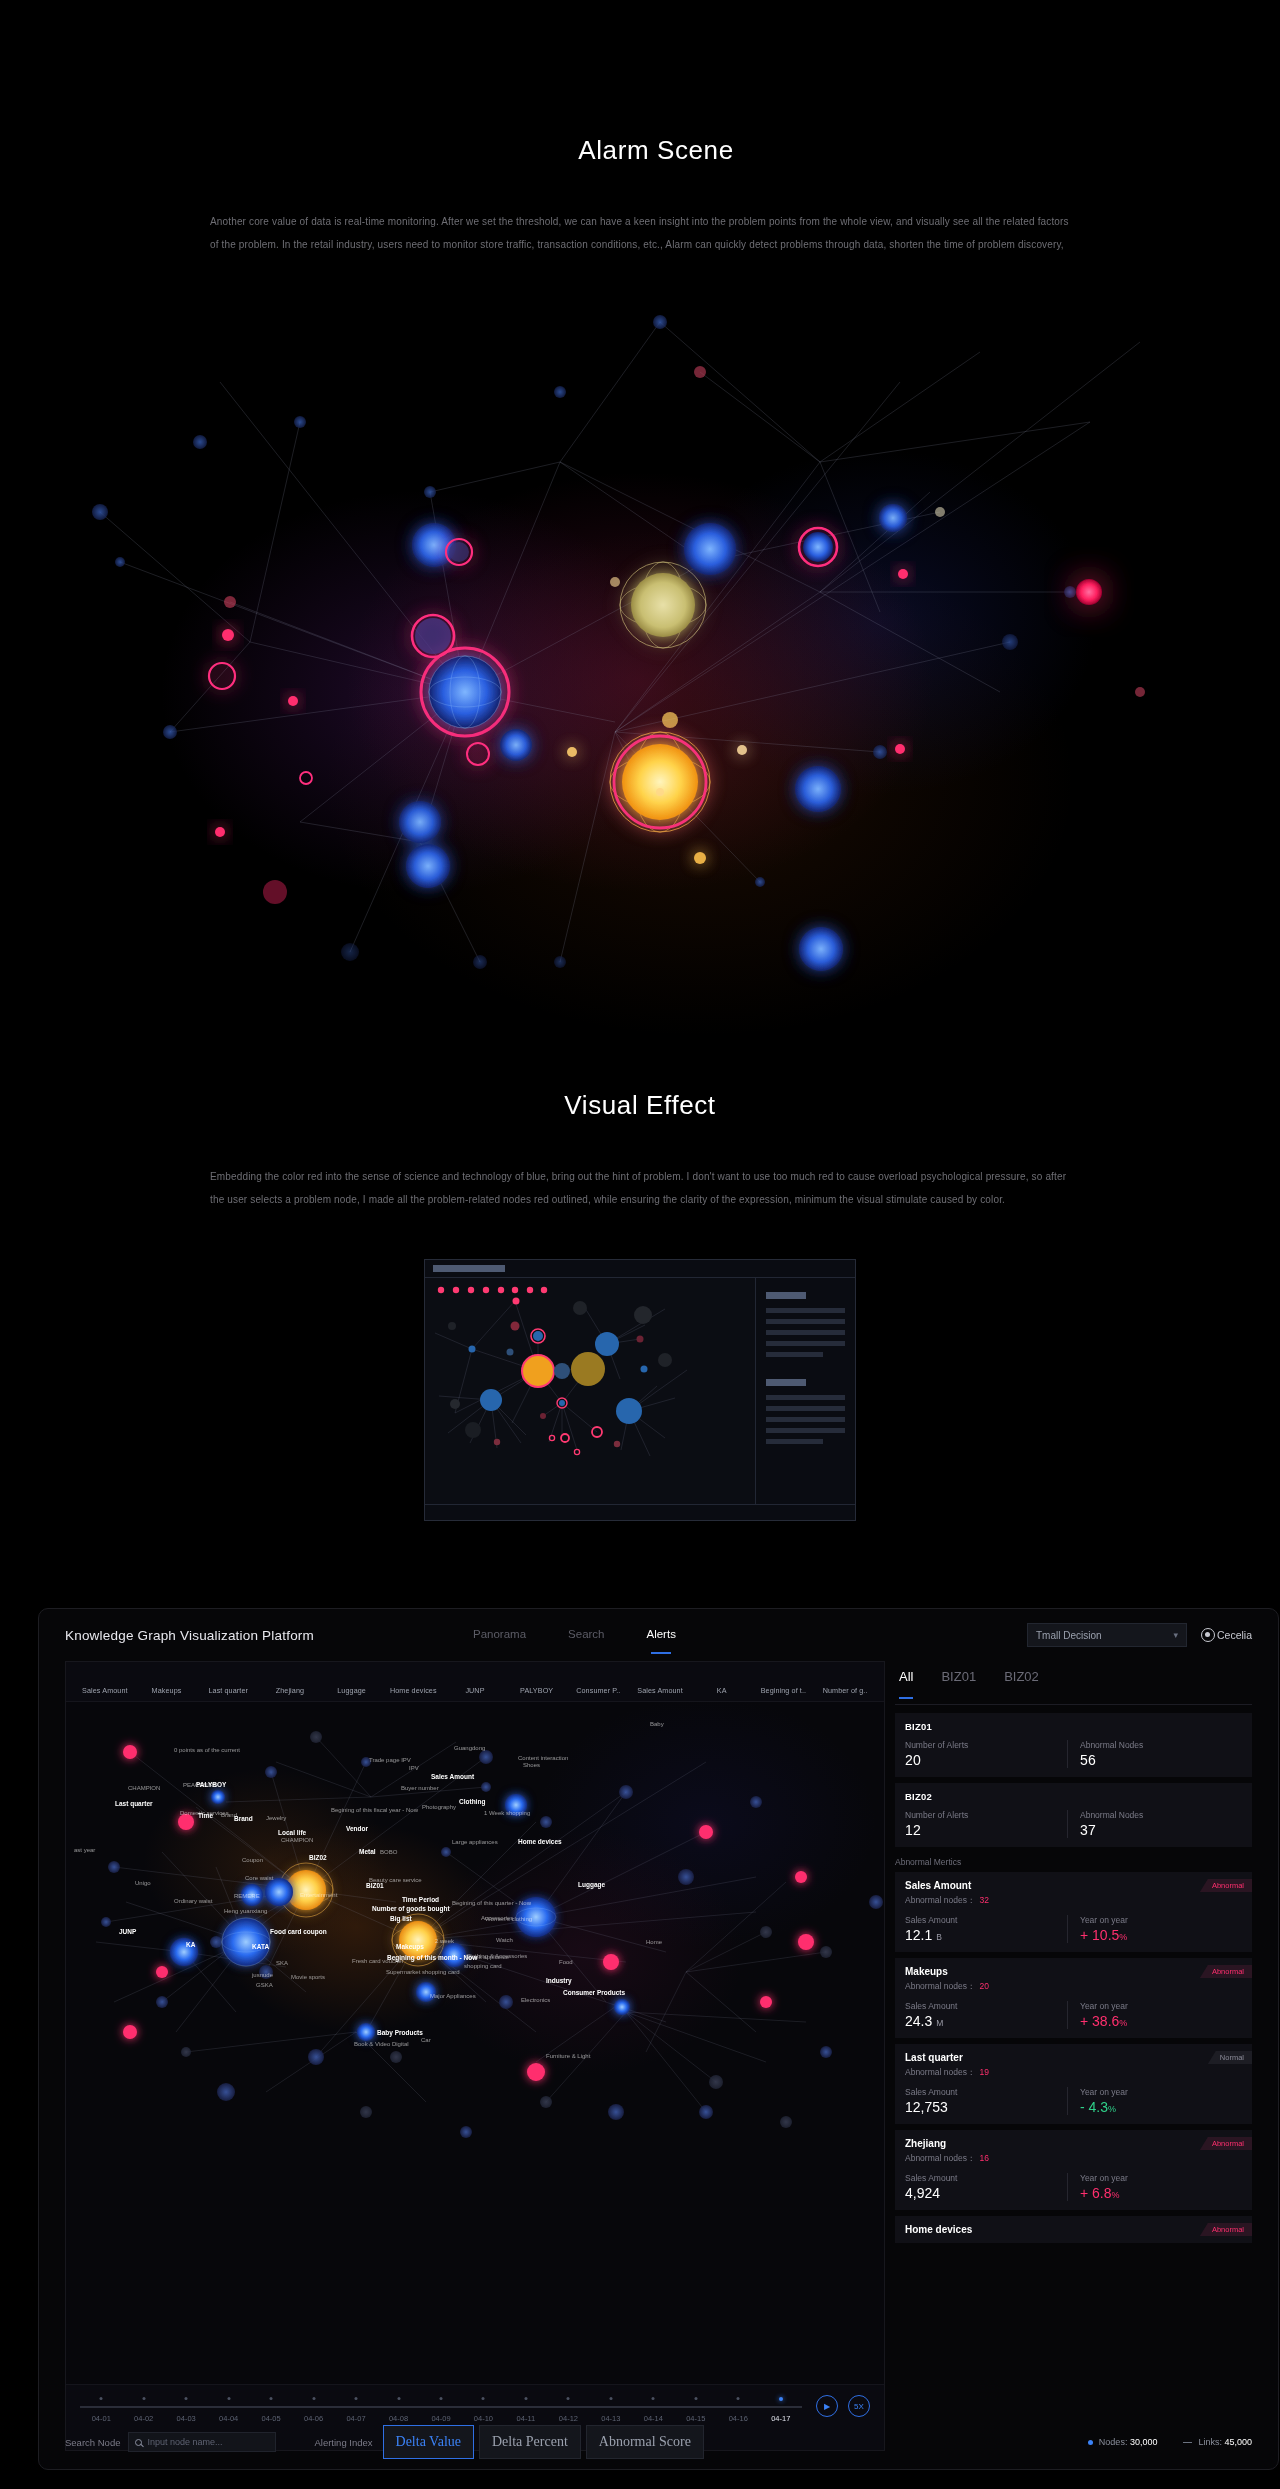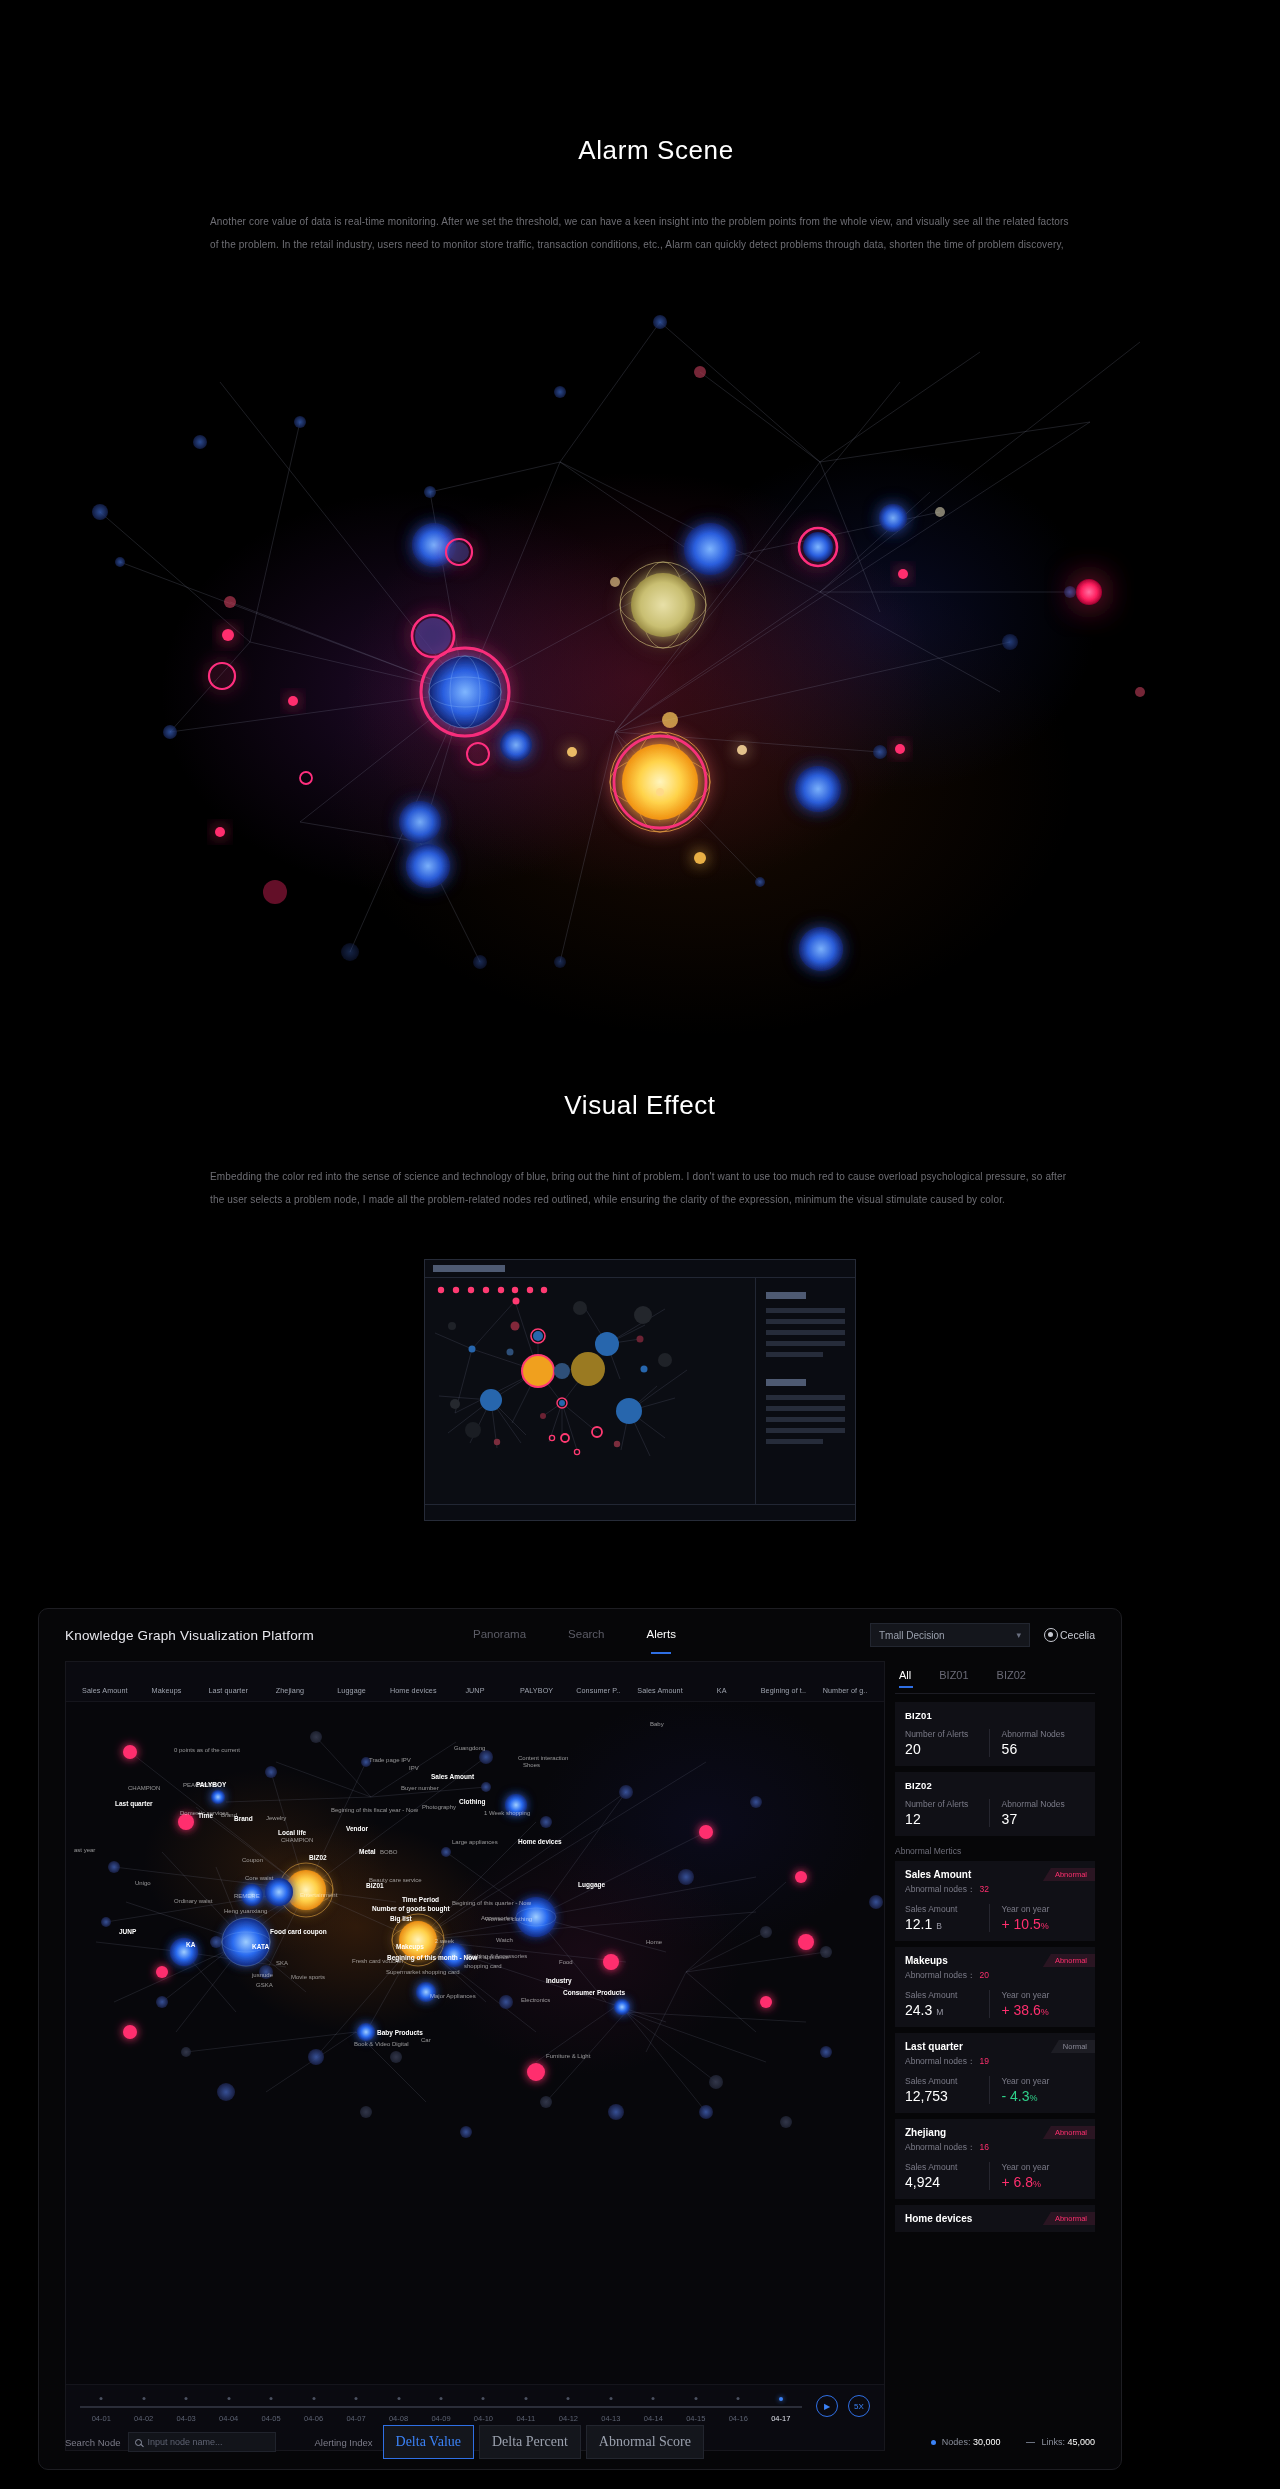--- a/index.html
+++ b/index.html
@@ -44,21 +44,21 @@
   .mock-top i{ display:block; width:72px; height:7px; background:#4e5a72; }
   .mock-body{ display:flex; height:226px; }
   .mock-graph{ flex:0 0 331px; border-right:1px solid #222734; position:relative; overflow:hidden; background:#0b0d13;}
   .mock-side{ flex:1; padding:14px 10px; }
   .mock-side .hd{ width:40px; height:7px; background:#4e5a72; margin-bottom:9px; }
   .mock-side .ln{ height:5px; background:#262c3a; margin-bottom:6px; }
   .mock-bot{ height:16px; border-top:1px solid #222734; }
 
   
   .dash{
-    position:absolute; left:38px; top:1608px; width:1084px; height:862px;
+    position:absolute; left:38px; top:1608px; width:1241px; height:862px;
     background:#060608; border:1px solid #1d1d22; border-radius:10px; overflow:hidden;
   }
   .dash-head{
     height:52px; display:flex; align-items:center; padding:0 26px; position:relative;
   }
   .brand{ font-size:13.5px; color:#e8e8ee; letter-spacing:.2px; }
   .nav{ position:absolute; left:434px; top:0; height:52px; display:flex; align-items:center; gap:42px; }
   .nav a{ font-size:11.5px; color:#5c5c66; text-decoration:none; position:relative; padding-bottom:2px;}
   .nav a.active{ color:#ffffff; }
   .nav a.active:after{
@@ -122,21 +122,21 @@
   .tl-t.cur .pt{ background:#3b82f6; width:4px;height:4px; box-shadow:0 0 5px #3b82f6;}
   .tl-btns{ display:flex; gap:10px; margin-left:14px; margin-top:-4px;}
   .rbtn{
     width:22px;height:22px;border-radius:50%;border:1px solid #2f6fe4;color:#3b82f6;
     display:flex;align-items:center;justify-content:center;font-size:8px;
   }
 
   
   .spanel{ flex:1; display:flex; flex-direction:column; min-width:0; }
   .tabs{ display:flex; gap:28px; padding:8px 4px 6px; border-bottom:1px solid #1c1c24; }
-  .tab{ font-size:11px; color:#6b6b77; position:relative; padding-bottom:6px;}
+  .tab{ font-size:13px; color:#6b6b77; position:relative; padding-bottom:14px;}
   .tab.active{ color:#fff; }
   .tab.active:after{ content:""; position:absolute; left:0; bottom:-1px; width:14px;height:2px;background:#2f6fe4;}
   .bizrow{ display:flex; flex-direction:column; gap:6px; margin-top:8px; }
   .bizcard{ background:#101016; padding:8px 10px 9px; }
   .bizcard .nm{ font-size:9.5px; font-weight:bold; color:#fff; letter-spacing:.2px;}
   .kpis{ display:flex; margin-top:8px; }
   .kpi{ flex:1; }
   .kpi + .kpi{ border-left:1px solid #26262f; padding-left:12px; }
   .kpi .k{ font-size:8.5px; color:#7b7b88; }
   .kpi .v{ font-size:14px; color:#fff; margin-top:2px; letter-spacing:.3px;}

